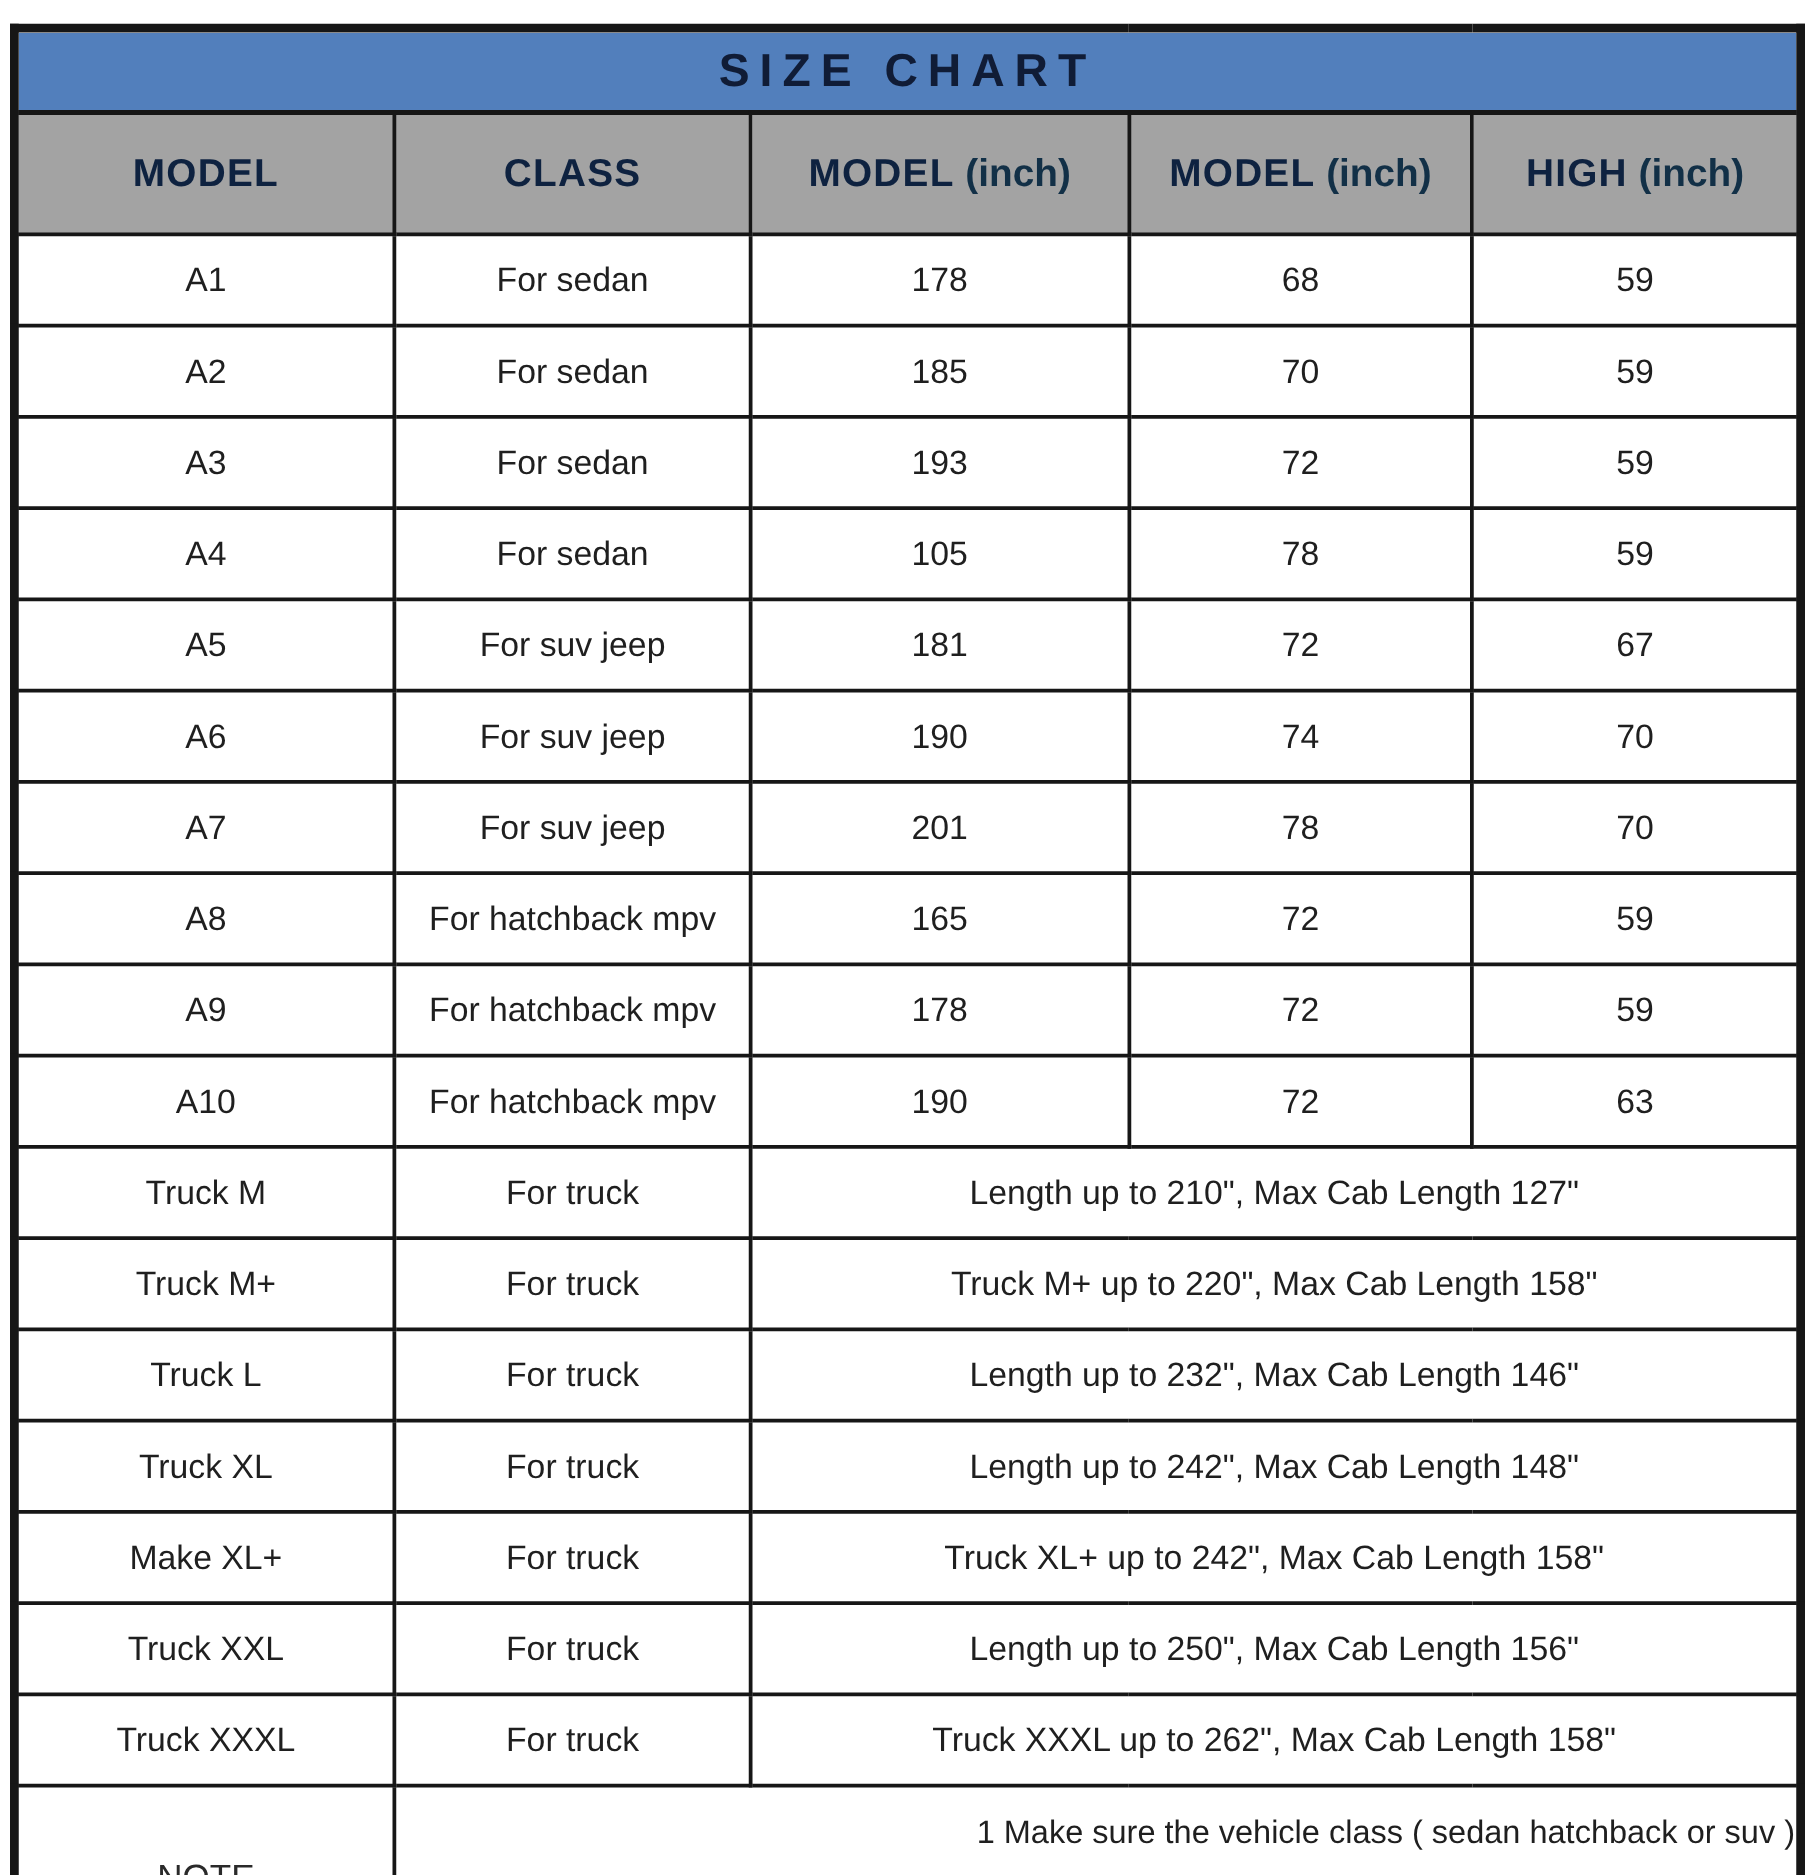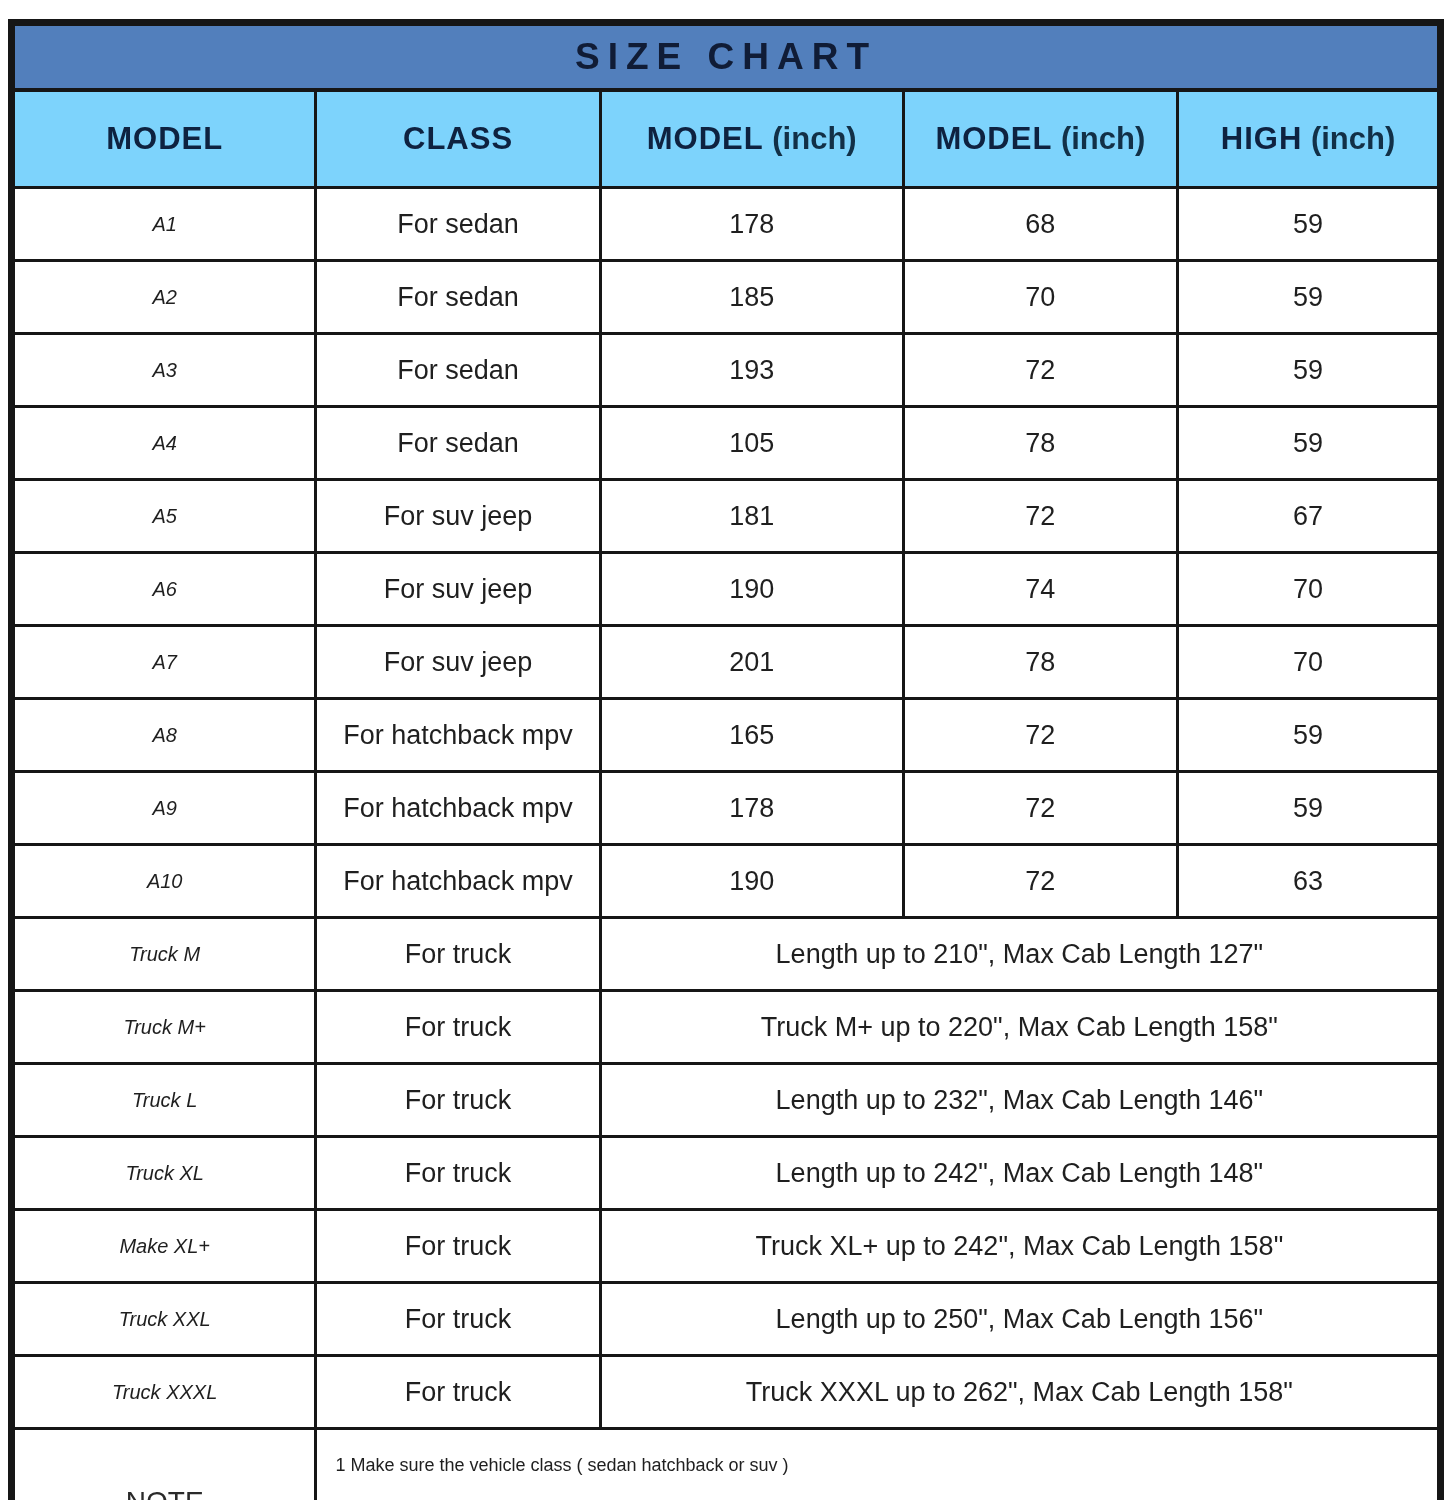--- a/index.html
+++ b/index.html
@@ -4,28 +4,28 @@
 <style>
   html,body{margin:0;padding:0;background:#ffffff;font-family:"Liberation Sans",sans-serif;}
   .wrap{width:1452px;height:1500px;background:#fff;box-sizing:border-box;padding:19px 8px;}
   table{border-collapse:collapse;width:100%;height:1480px;table-layout:fixed;border:7px solid #161616;}
   td,th{border:3px solid #161616;text-align:center;vertical-align:middle;overflow:hidden;}
   .title-row td{
     background:#527fbc;color:#101c36;font-weight:bold;font-size:37px;
     letter-spacing:8px;height:60px;border-bottom-width:4px;
   }
   .header-row th{
-    background:#7dd3fc;color:#0e2240;font-size:31px;height:92px;
+    background:#a3a3a3;color:#0e2240;font-size:31px;height:92px;
   }
   .hl{font-weight:bold;letter-spacing:1px;}
   .hu{font-weight:bold;color:#123047;}
   tbody td{font-size:27px;color:#1f1f1f;height:68px;background:#ffffff;}
-  td.cell-model{font-size:20px;font-style:italic;}
+  td.cell-model{font-size:27px;}
   .note-label{font-size:28px;color:#2a2a2a;}
-  .note-line{text-align:left;padding-left:18px;font-size:18px;color:#1f1f1f;}
+  .note-line{text-align:right;padding-left:18px;font-size:26px;color:#1f1f1f;}
 </style>
 </head>
 <body>
 
 <div class="wrap">
   <table>
     <colgroup>
       <col style="width:21.3%">
       <col style="width:19.9%">
       <col style="width:21.2%">

